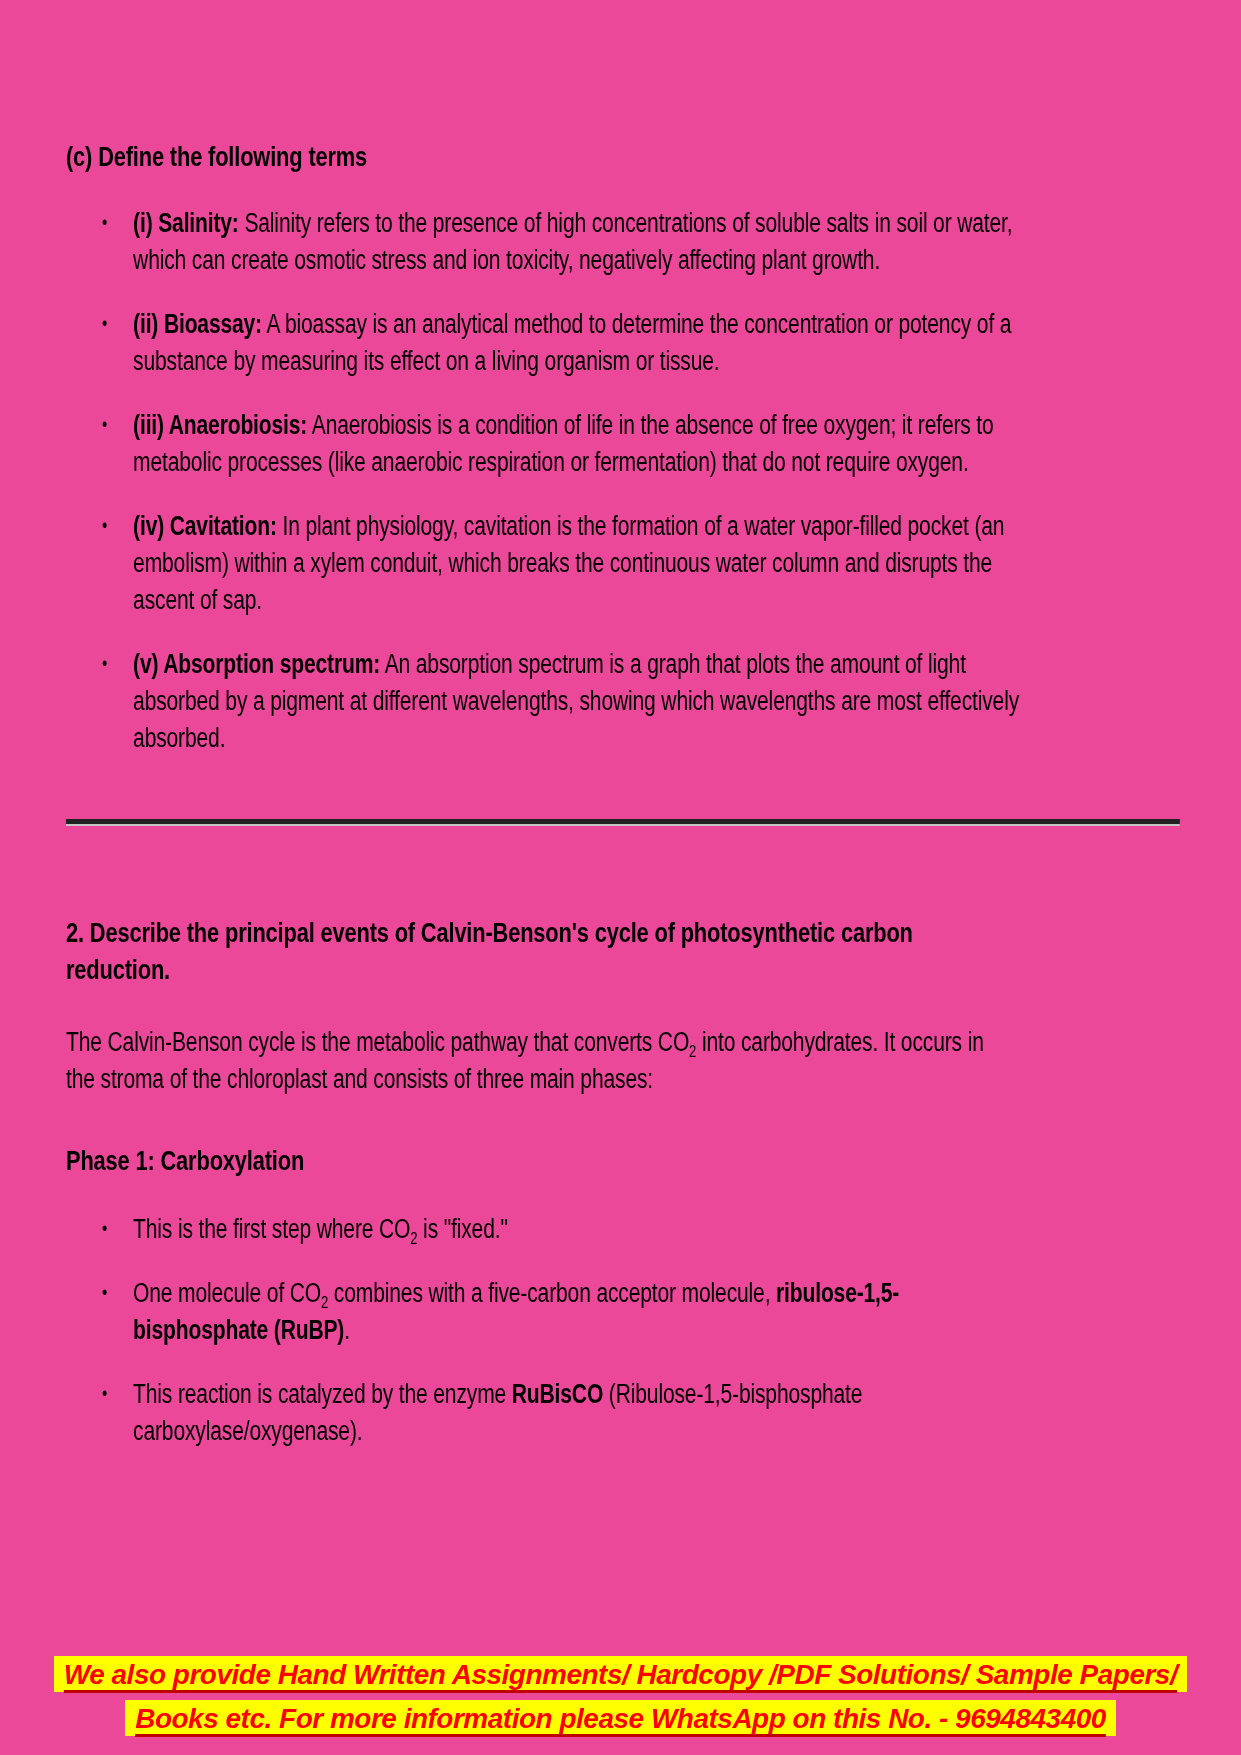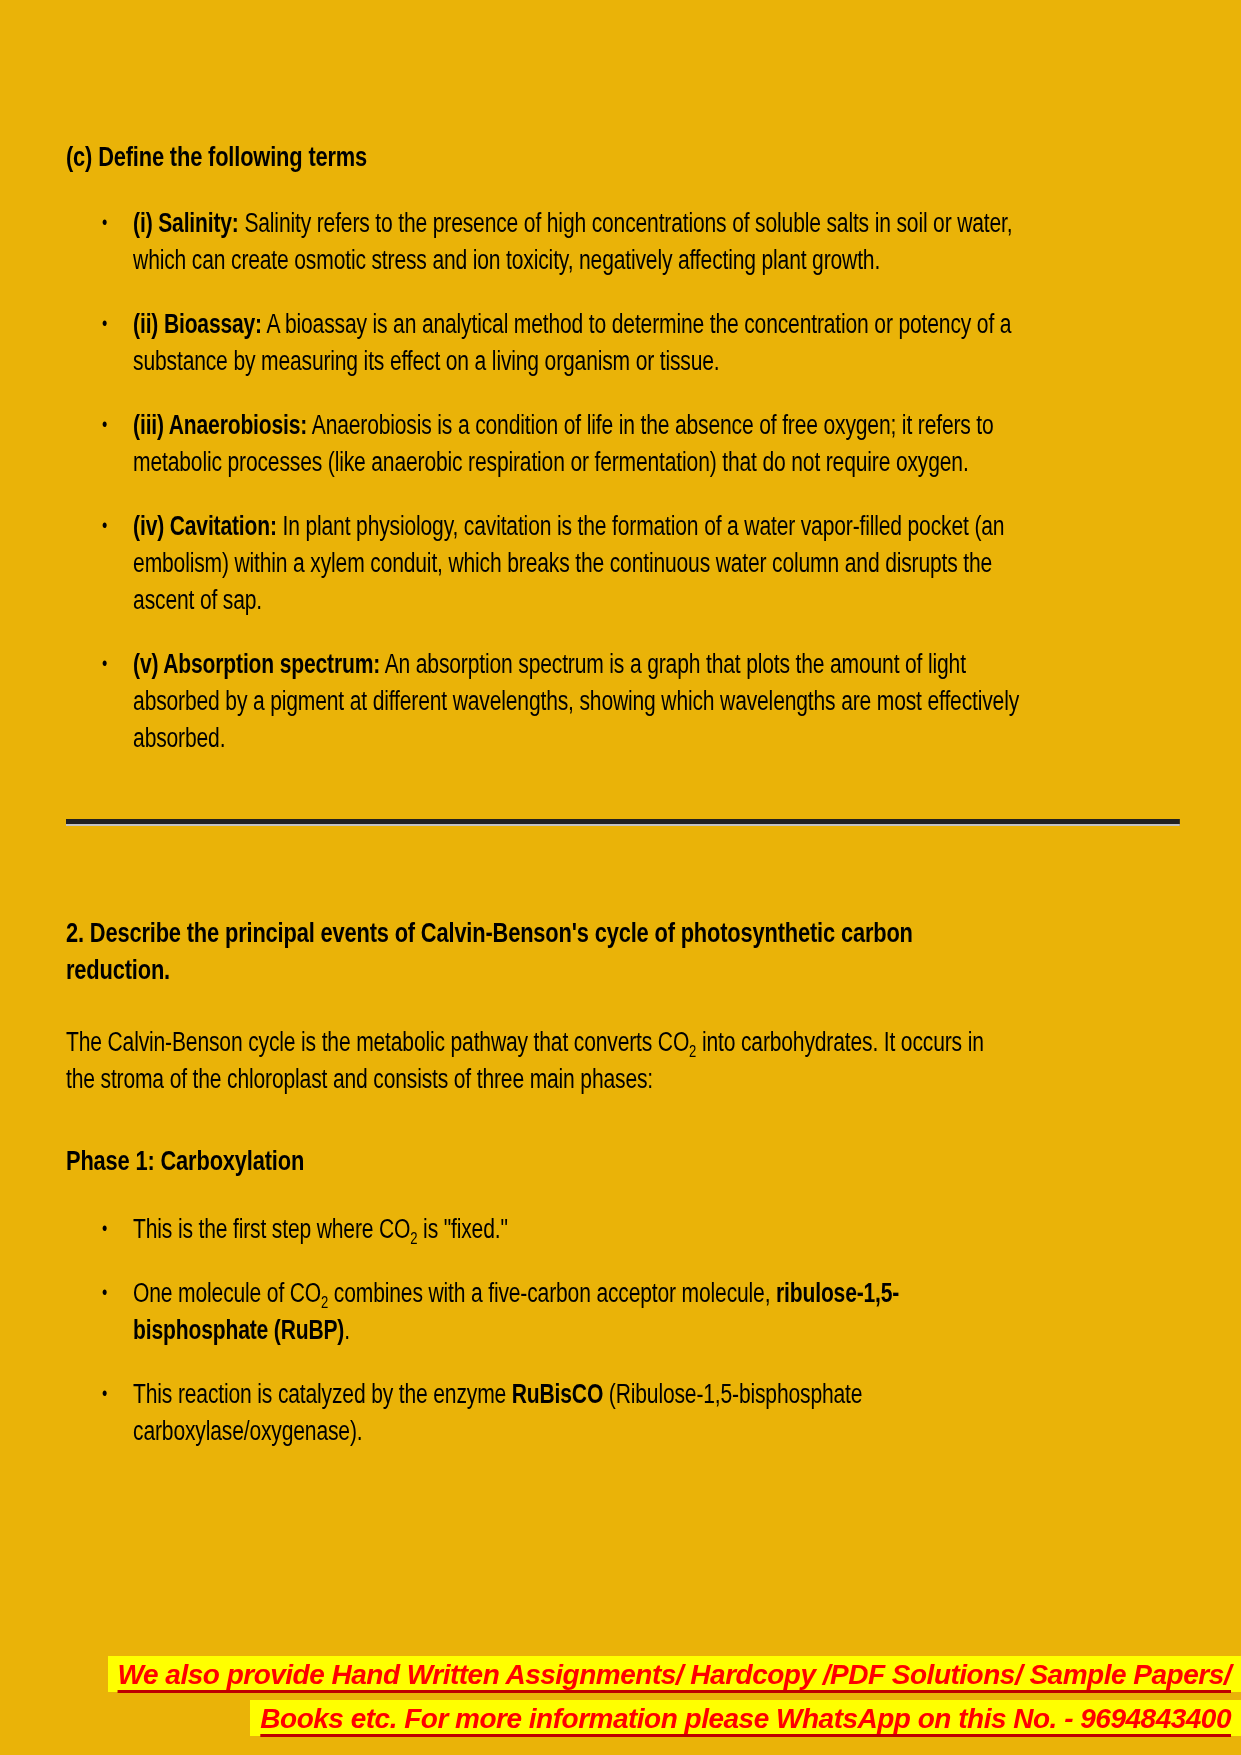--- a/index.html
+++ b/index.html
@@ -1,20 +1,20 @@
 <!DOCTYPE html>
 <html><head>
 <meta charset="utf-8">
 <style>
   html, body { margin: 0; padding: 0; background: #ffffff; }
   .page {
     position: relative;
     width: 1241px;
     height: 1755px;
-    background: #eab308;
+    background: #ec4899;
     overflow: hidden;
     font-family: "Liberation Sans", sans-serif;
     color: #000000;
   }
   
   .doc {
     position: absolute;
     left: 66px;
     top: 138px;
     width: 1430px;
@@ -65,21 +65,21 @@
     margin: 16px 0 32px 0;
   }
   ul.blist > li.narrow { max-width: 1100px; }
   sub { font-size: 0.62em; line-height: 0; }
   b { font-weight: bold; }
   .footer {
     position: absolute;
     left: 0;
     right: 0;
     top: 1653px;
-    text-align: right;
+    text-align: center;
     font-weight: bold;
     font-style: italic;
     font-size: 28px;
     line-height: 44px;
     letter-spacing: -0.5px;
   }
   .footer .hl {
     background: #ffff00;
     color: #ff0000;
     padding: 3px 10px 2px 10px;

